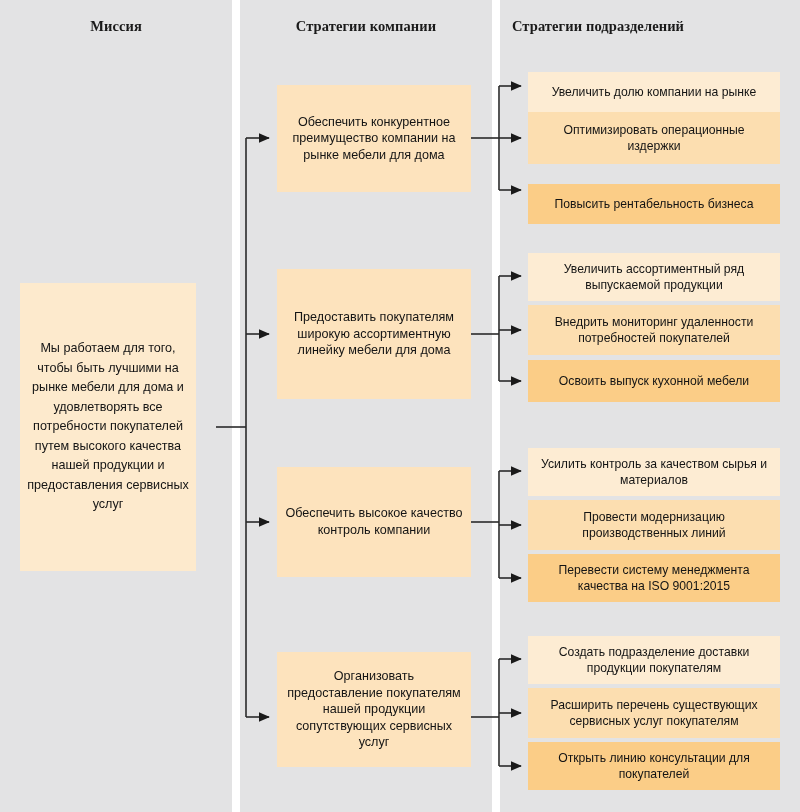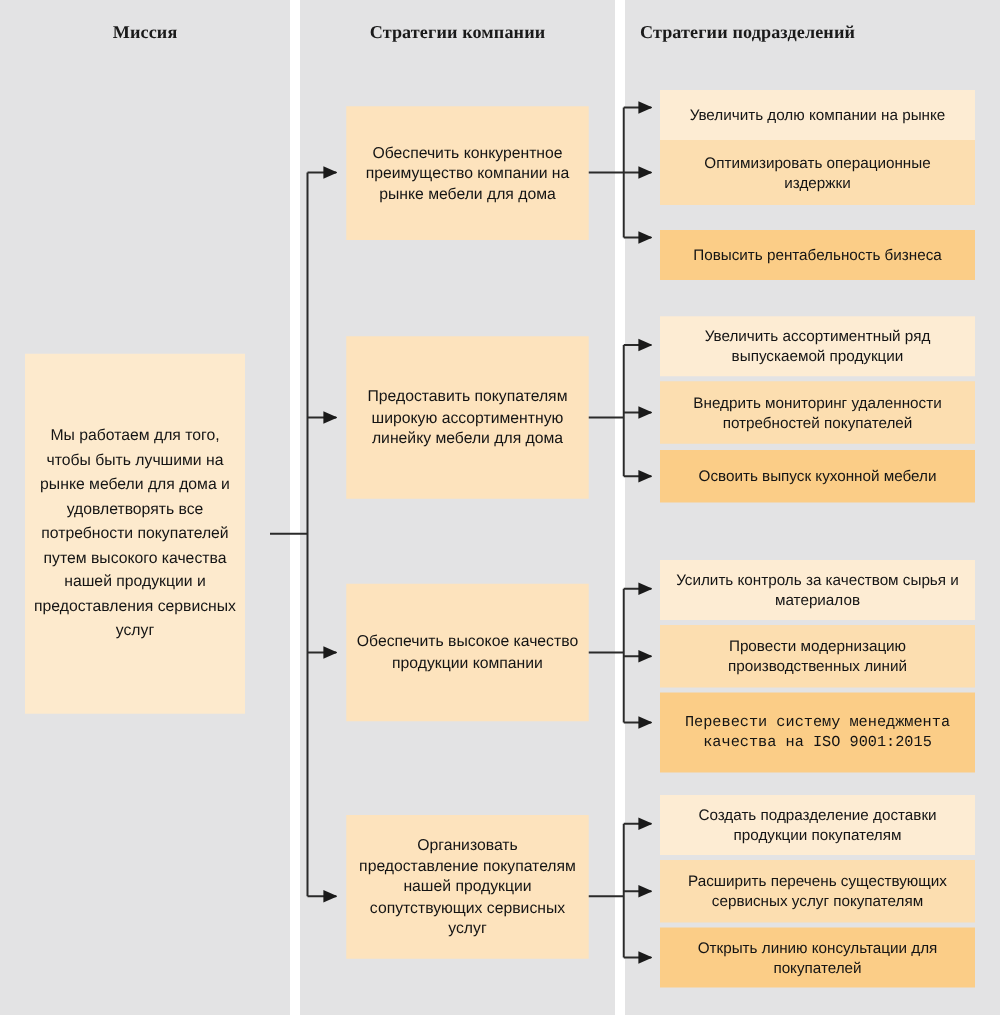--- a/index.html
+++ b/index.html
@@ -99,21 +99,21 @@
   .d-1-1 { top: 72px;  height: 36px; }
   .d-1-2 { top: 112px; height: 52px; }
   .d-1-3 { top: 172px; height: 38px; margin-top: 12px; }
   
   .d-2-1 { top: 253px; height: 48px; }
   .d-2-2 { top: 305px; height: 50px; }
   .d-2-3 { top: 360px; height: 42px; }
   
   .d-3-1 { top: 448px; height: 48px; }
   .d-3-2 { top: 500px; height: 50px; }
-  .d-3-3 { top: 554px; height: 64px; font-family: Liberation Mono, monospace; }
+  .d-3-3 { top: 554px; height: 48px; }
   
   .d-4-1 { top: 636px; height: 48px; }
   .d-4-2 { top: 688px; height: 50px; }
   .d-4-3 { top: 742px; height: 48px; }
 
   
   #wires {
     position: absolute;
     left: 0; top: 0;
     width: 800px; height: 812px;
@@ -136,21 +136,21 @@
   <div class="panel panel-divisions"></div>
 
   <div class="col-title title-mission">Миссия</div>
   <div class="col-title title-company">Стратегии компании</div>
   <div class="col-title title-divisions">Стратегии подразделений</div>
 
   <div class="box mission-box">Мы работаем для того, чтобы быть лучшими на рынке мебели для дома и удовлетворять все потребности покупателей путем высокого качества нашей продукции и предоставления сервисных услуг</div>
 
   <div class="box company-box cbox-1">Обеспечить конкурентное преимущество компании на рынке мебели для дома</div>
   <div class="box company-box cbox-2">Предоставить покупателям широкую ассортиментную линейку мебели для дома</div>
-  <div class="box company-box cbox-3">Обеспечить высокое качество продукции компании</div>
+  <div class="box company-box cbox-3">Обеспечить высокое качество контроль компании</div>
   <div class="box company-box cbox-4">Организовать предоставление покупателям нашей продукции сопутствующих сервисных услуг</div>
 
   <div class="box div-box d-1-1 shade-1">Увеличить долю компании на рынке</div>
   <div class="box div-box d-1-2 shade-2">Оптимизировать операционные издержки</div>
   <div class="box div-box d-1-3 shade-3">Повысить рентабельность бизнеса</div>
 
   <div class="box div-box d-2-1 shade-1">Увеличить ассортиментный ряд выпускаемой продукции</div>
   <div class="box div-box d-2-2 shade-2">Внедрить мониторинг удаленности потребностей покупателей</div>
   <div class="box div-box d-2-3 shade-3">Освоить выпуск кухонной мебели</div>
 

